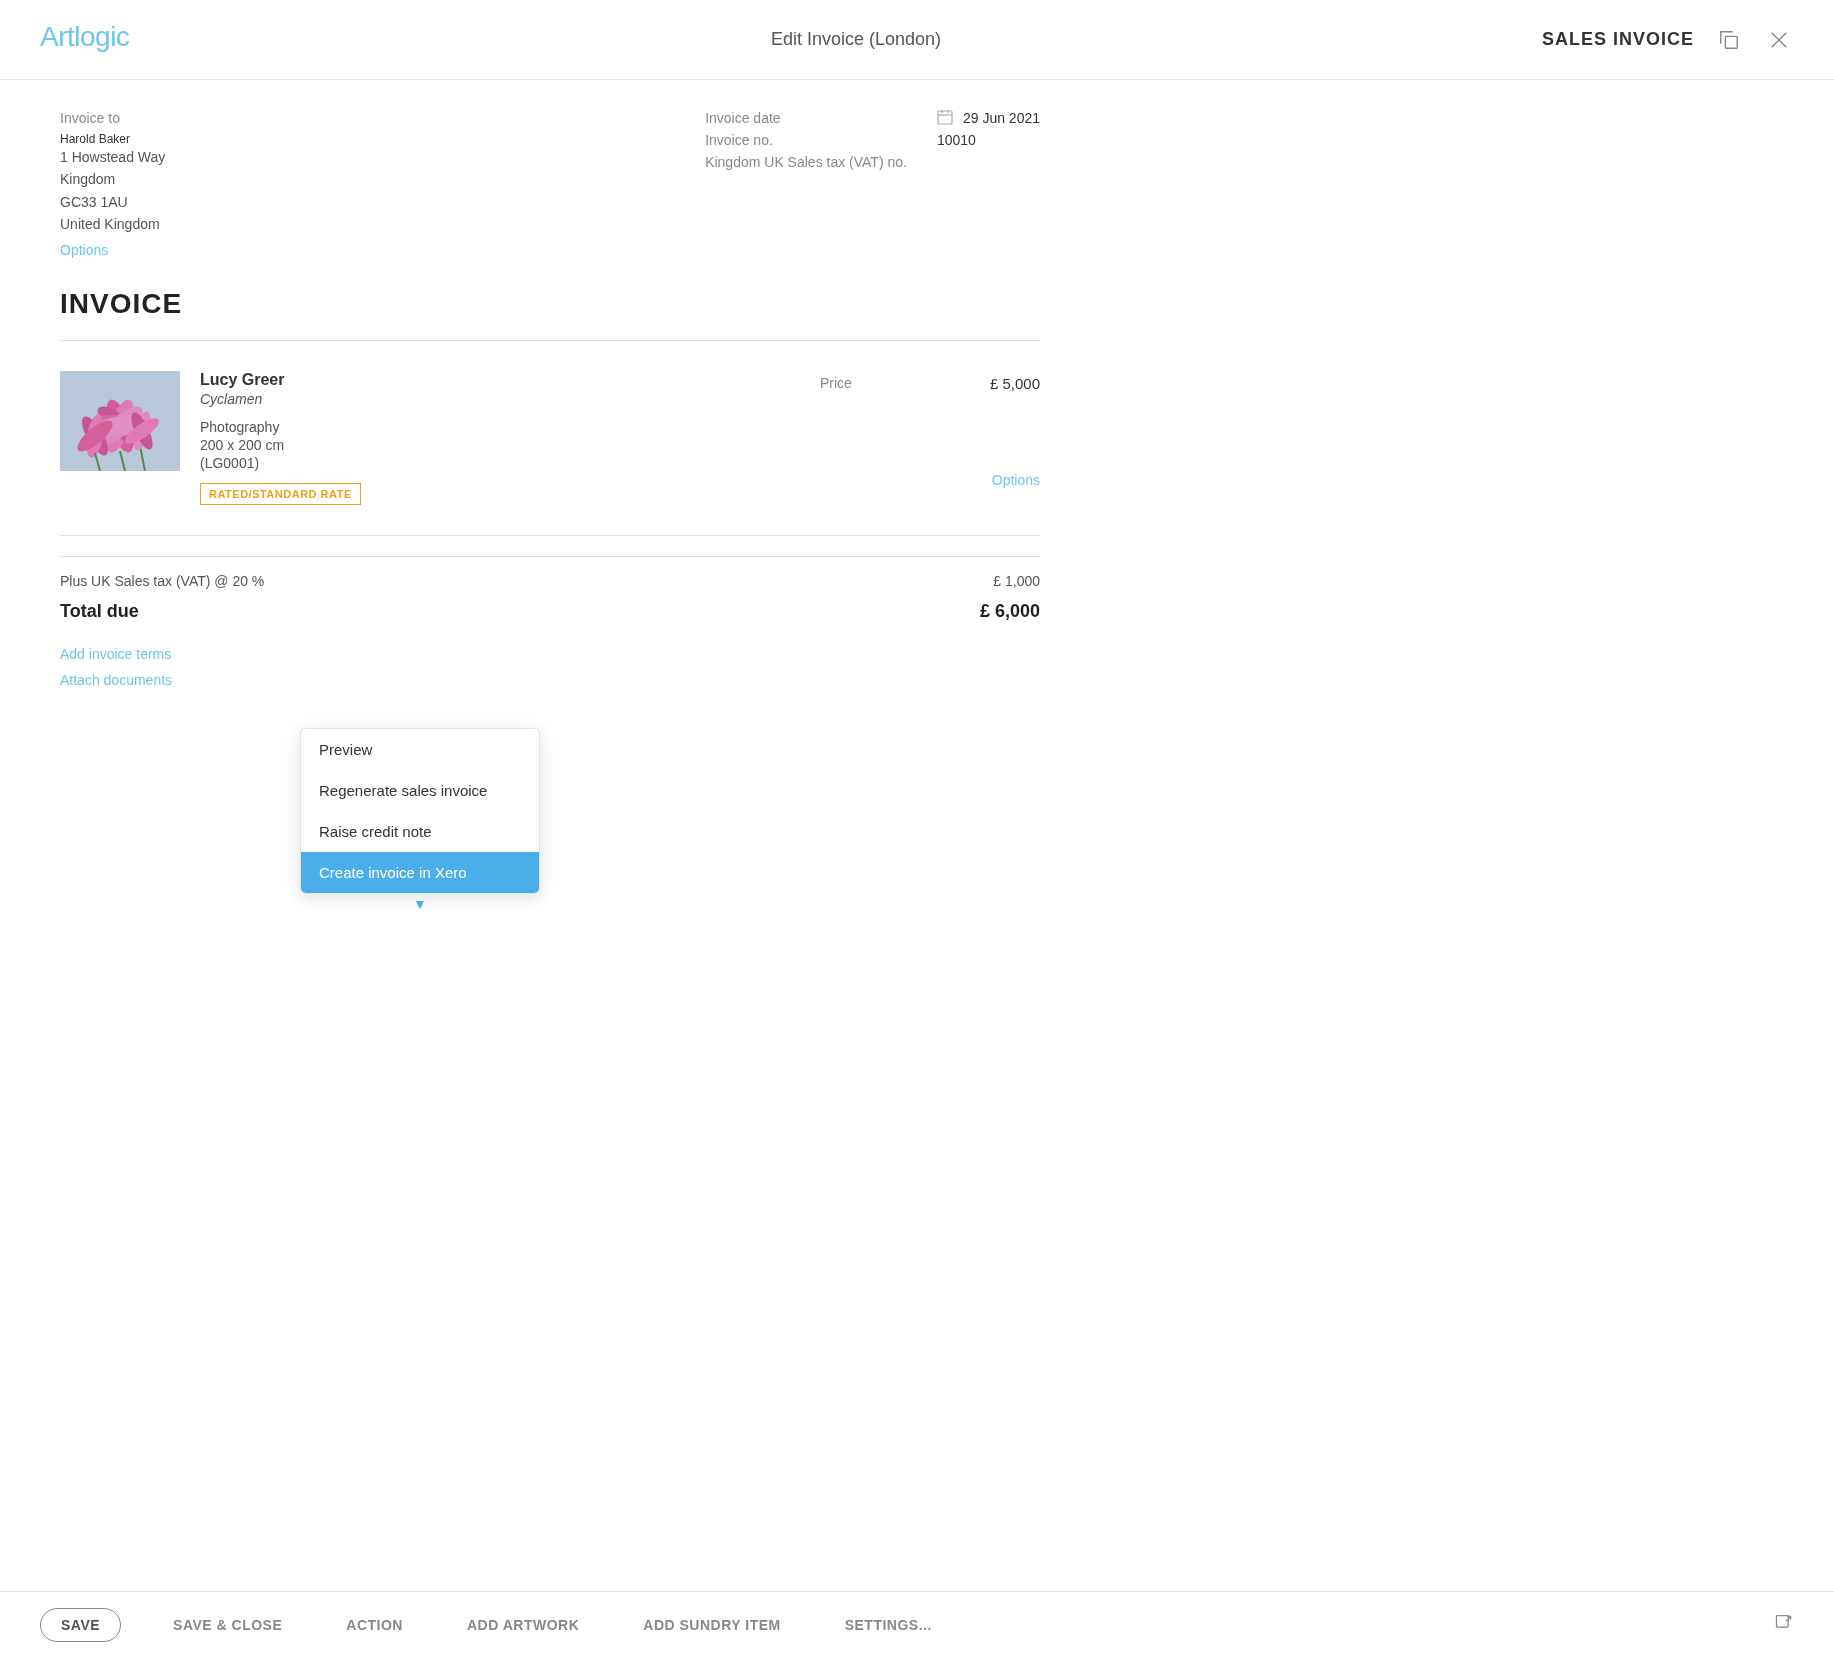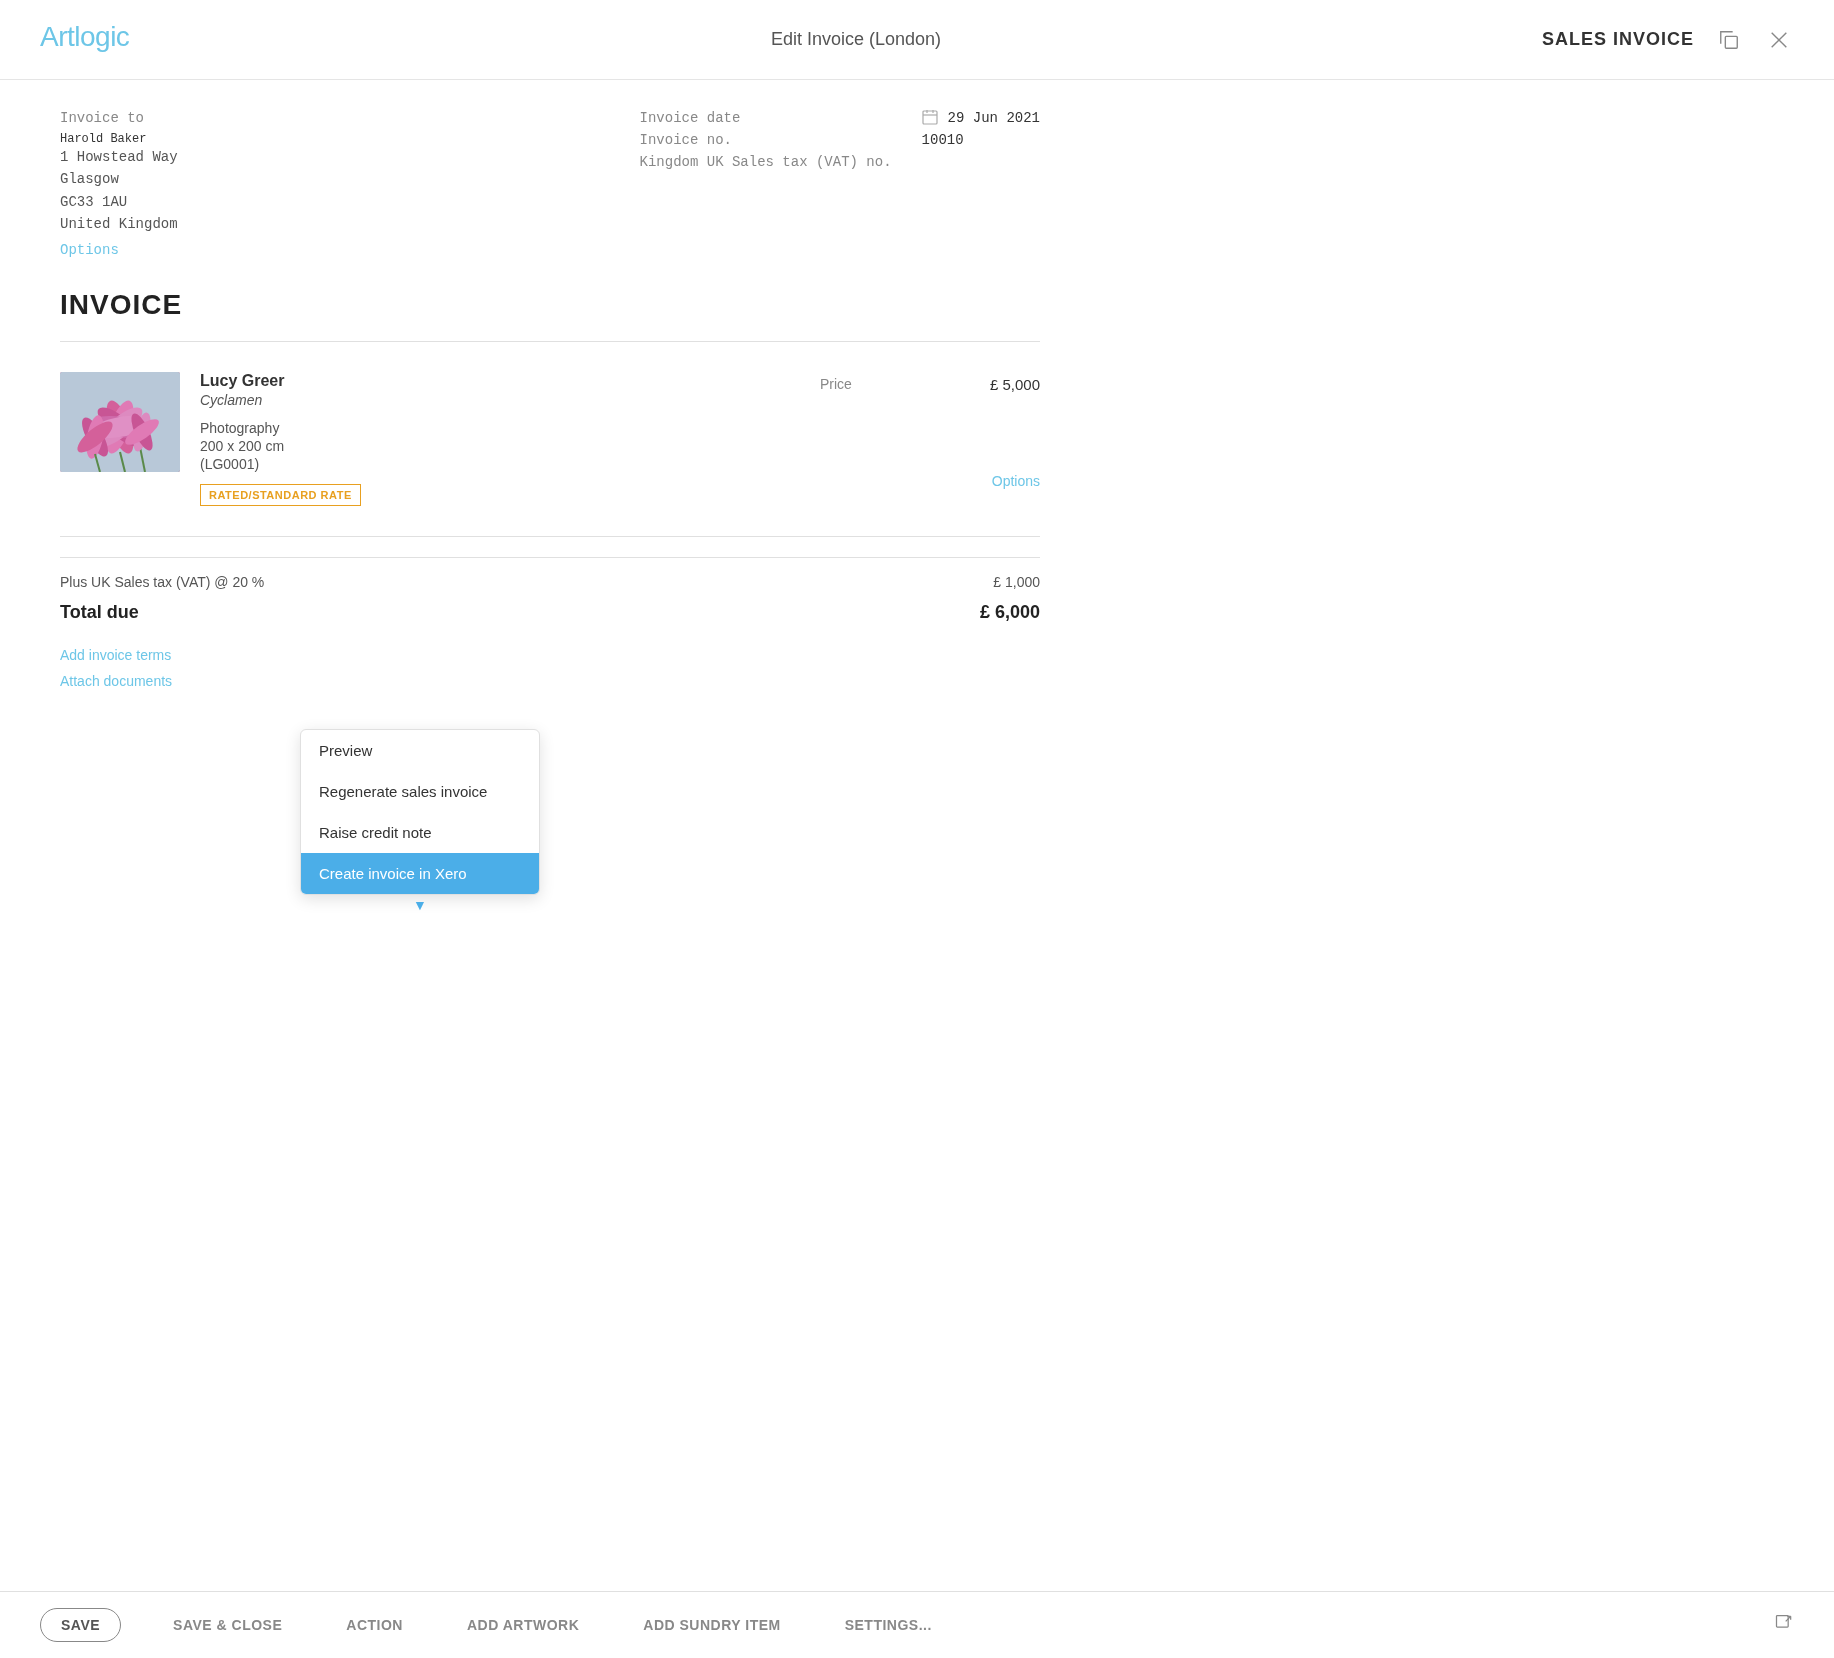--- a/index.html
+++ b/index.html
@@ -56,21 +56,20 @@
     .main {
       padding: 30px 60px;
       max-width: 1100px;
     }
 
     
     .invoice-meta {
       display: flex;
       justify-content: space-between;
       margin-bottom: 30px;
-      font-family: Liberation Mono, monospace;
     }
     .invoice-to-section {}
     .invoice-to-label {
       color: #888;
       font-size: 14px;
       margin-bottom: 6px;
     }
     .invoice-to-name { font-size: 12px; font-weight: 500; }
     .invoice-to-address { font-size: 14px; color: #555; line-height: 1.6; }
     .options-link {
@@ -314,21 +313,21 @@
 
 <div class="main">
 
   
   <div class="invoice-meta">
     <div class="invoice-to-section">
       <div class="invoice-to-label">Invoice to</div>
       <div class="invoice-to-name">Harold Baker</div>
       <div class="invoice-to-address">
         <div>1 Howstead Way</div>
-        <div>Glasgow</div>
+        <div>Kingdom</div>
         <div>GC33 1AU</div>
         <div>United Kingdom</div>
       </div>
       <a class="options-link">Options</a>
     </div>
 
     <div class="invoice-details-right">
       <span class="detail-label">Invoice date</span>
       <span class="detail-value date-icon">
         <svg class="cal-icon" viewBox="0 0 16 16" fill="none" stroke="#aaa" stroke-width="1.2">

